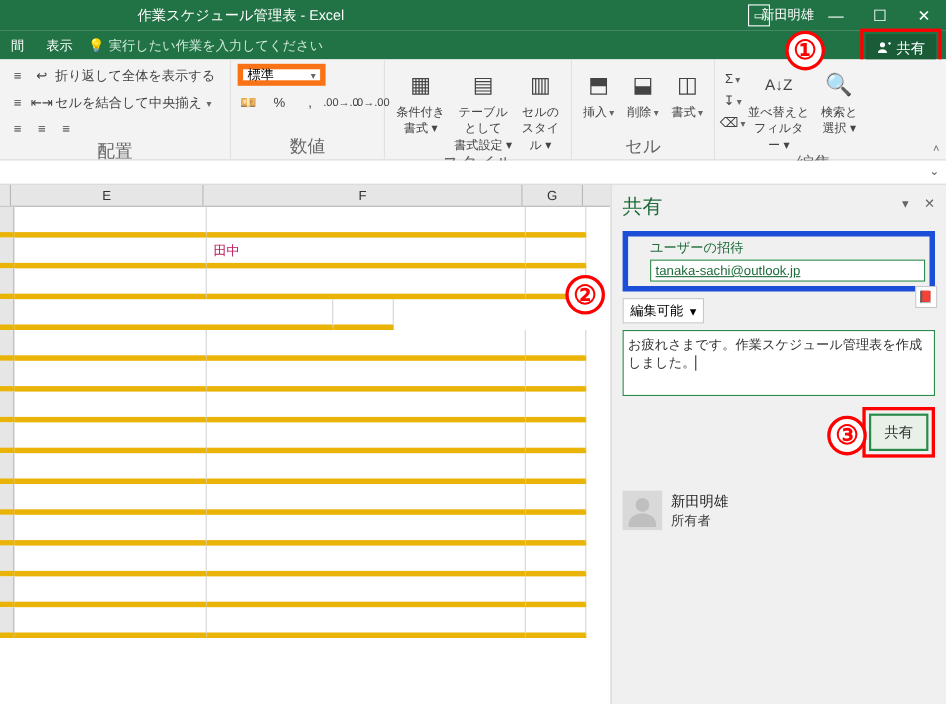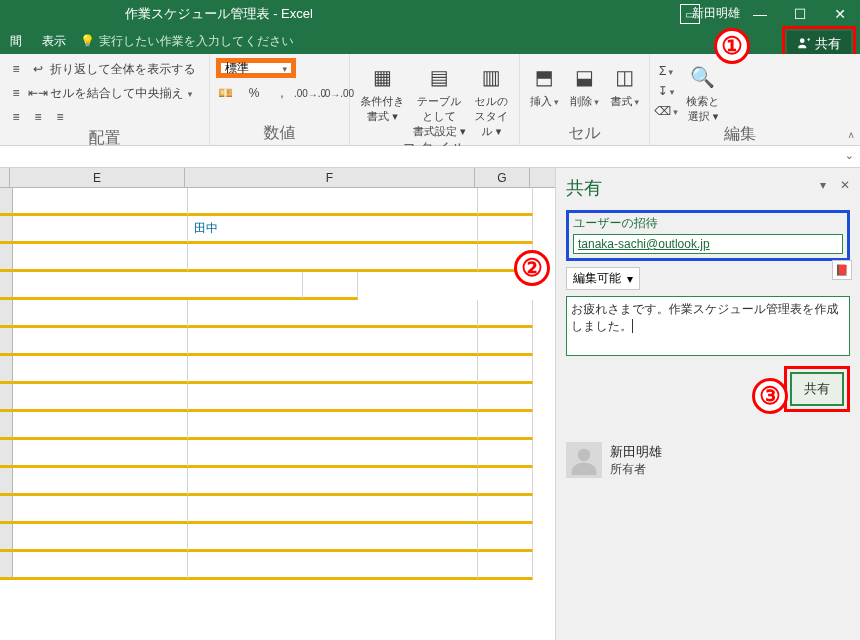--- a/index.html
+++ b/index.html
@@ -93,34 +93,34 @@
     overflow: hidden;
     position: relative;
   }
   .col-headers { display:flex; height:20px; background:#e6e6e6; border-bottom:1px solid #b7b7b7;}
   .col-headers div { border-right:1px solid #b7b7b7; text-align:center; font-size:12px; color:#333; line-height:20px;}
   .colA { width:10px; background:#e6e6e6;}
   .colE { width:175px; }
   .colF { width:290px; }
   .colG { width:55px; }
   .rows .row { display:flex; height:28px; }
-  .rows .row > div { border-right:1px solid #d4d4d4; border-bottom:3px solid #eab308; padding:4px 6px; font-size:12px; color:#0369a1;}
+  .rows .row > div { border-right:1px solid #d4d4d4; border-bottom:5px solid #eab308; padding:4px 6px; font-size:12px; color:#be185d;}
   .rows .row > div.colA { background:#e6e6e6; border-right:1px solid #b7b7b7;}
   .share-pane {
     width: 305px;
     background: #f0f0f0;
     border-left: 1px solid #d4d4d4;
     padding: 8px 10px;
     position: relative;
   }
   .share-pane h2 { margin:0 0 10px 0; font-size:18px; font-weight:normal; color:#1e6b3a;}
   .share-pane .pane-controls { position:absolute; right:10px; top:10px; display:flex; gap:14px; color:#666;}
   .invite-box {
-    border: 3px solid #1d4ed8;
-    padding: 2px 4px 4px 4px;
+    border: 5px solid #1d4ed8;
+    padding: 2px 4px 4px 20px;
     background: #f0f0f0;
     margin-bottom: 6px;
   }
   .invite-box .label { color:#1e6b3a; font-size:12px; margin-bottom:2px;}
   .invite-box .email-input { background:#fff; border:1px solid #2a8a4a; padding:2px 4px; font-size:12px; color:#1e6b3a; text-decoration:underline;}
   .addr-book { position:absolute; right:-2px; top:50px; width:20px; height:20px; background:#fff; border:1px solid #c8c8c8; display:flex;align-items:center;justify-content:center; font-size:11px; color:#2a6;}
   .perm-select { display:inline-flex; border:1px solid #c8c8c8; background:#fff; padding:2px 6px; font-size:12px; align-items:center; gap:6px; margin-bottom:6px;}
   .msg-box { width:100%; height:60px; background:#fff; border:1px solid #2a8a4a; padding:4px; font-size:12px; color:#333;}
   .share-submit-wrap { text-align:right; margin-top:10px;}
   .share-submit-outline { display:inline-block; border:3px solid #ff0000; padding:3px;}
@@ -263,20 +263,25 @@
     <div class="group-label">セル</div>
   </div>
 
   <div class="ribbon-group" style="width:180px; border-right:none">
     <div class="ribbon-body">
       <div style="display:flex; flex-direction:column; gap:2px; padding-top:4px;">
         <span class="ribbon-icon">Σ<span class="dropdown-caret"></span></span>
         <span class="ribbon-icon">↧<span class="dropdown-caret"></span></span>
         <span class="ribbon-icon">⌫<span class="dropdown-caret"></span></span>
       </div>
+      <div class="big-btn">
+        <div class="big-icon" style="font-size:14px">A↓Z</div>
+        <div style="white-space:pre-line">並べ替えと
+フィルター ▾</div>
+      </div>
       <div class="big-btn" style="width:46px">
         <div class="big-icon">🔍</div>
         <div style="white-space:pre-line">検索と
 選択 ▾</div>
       </div>
     </div>
     <div class="group-label">編集</div>
   </div>
   <span class="collapse-caret">˄</span>
 </div>

